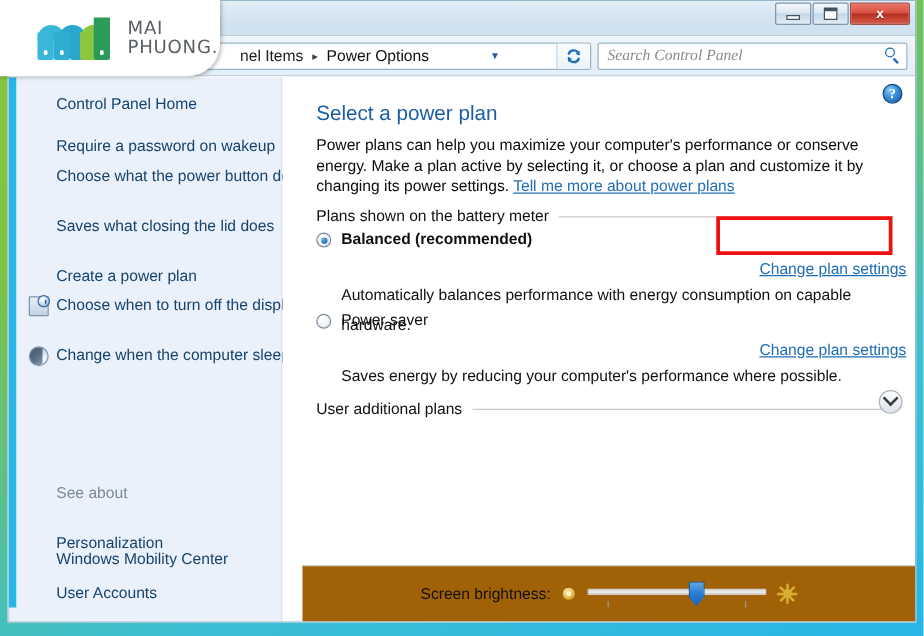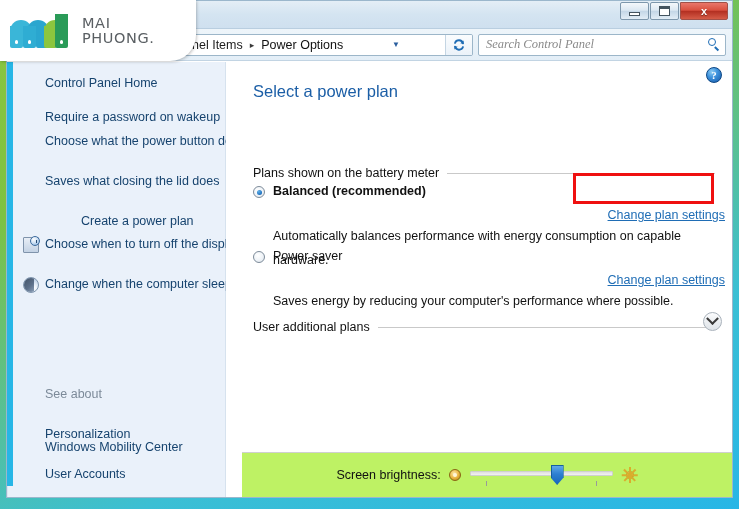--- a/index.html
+++ b/index.html
@@ -457,21 +457,21 @@
   #brightbar {
     position: absolute;
     left: 0;
     right: 0;
     bottom: 0;
     height: 44px;
     border-top: 1px solid #d0d0d0;
     display: flex;
     align-items: center;
     justify-content: center;
-    background: #bef264;
+    background: #a16207;
     margin-left: 16px;
   }
   #brightbar .blabel {
     font-size: 12.5px;
     color: #111;
     margin-right: 8px;
   }
   .dim-icon {
     width: 12px; height: 12px;
     border-radius: 50%;
@@ -540,30 +540,30 @@
     width: 1.5px; height: 16px;
     background: #d9ad2d;
     transform-origin: 50% 50%;
   }
 
   
   #logo-tab {
     position: absolute;
     left: 0px;
     top: 0px;
-    width: 196px;
+    width: 176px;
     height: 61px;
     background: #ffffff;
     border-bottom-right-radius: 26px;
     border-top-right-radius: 0px;
     box-shadow: 1px 1px 3px rgba(0,0,0,.22);
     z-index: 50;
     display: flex;
     align-items: center;
-    padding-left: 10px;
+    padding-left: 30px;
     box-sizing: border-box;
   }
   #logo-mark {
     width: 60px;
     height: 34px;
     position: relative;
     flex: 0 0 60px;
   }
   .leg {
     position: absolute;
@@ -662,21 +662,21 @@
         </div>
 
         <div class="sb-link" style="position:absolute; left:0; top:72px; width:219px;">
           <span class="txt">Choose what the power button does</span>
         </div>
 
         <div class="sb-link" style="position:absolute; left:0; top:112px; width:219px;">
           <span class="txt">Saves what closing the lid does</span>
         </div>
 
-        <div class="sb-link" style="position:absolute; left:0; top:152px; width:219px;margin-left:36px;">
+        <div class="sb-link" style="position:absolute; left:0; top:152px; width:219px;">
           <span class="txt">Create a power plan</span>
         </div>
 
         <div class="sb-link" style="position:absolute; left:0; top:175px; width:219px;">
           <span class="sb-icon icon-display"></span>
           <span class="txt">Choose when to turn off the display</span>
         </div>
 
         <div class="sb-link" style="position:absolute; left:0; top:215px; width:219px;">
           <span class="sb-icon icon-sleep"></span>
@@ -695,20 +695,23 @@
           <span class="txt">User Accounts</span>
         </div>
       </div>
 
       <div id="content">
 
         <div id="help-btn">?</div>
 
         <div id="page-title">Select a power plan</div>
 
+        <div id="intro">
+          <span>Power plans can help you maximize your computer's performance or conserve energy. Make a plan active by selecting it, or choose a plan and customize it by changing its power settings. </span><a href="#">Tell me more about power plans</a>
+        </div>
 
         <div class="group-head" id="plans-head">
           <span class="label">Plans shown on the battery meter</span>
           <span class="rule"></span>
         </div>
 
         <div class="plan" id="plan-balanced">
           <div class="row">
             <span class="radio checked"></span>
             <span class="pname bold">Balanced (recommended)</span>

